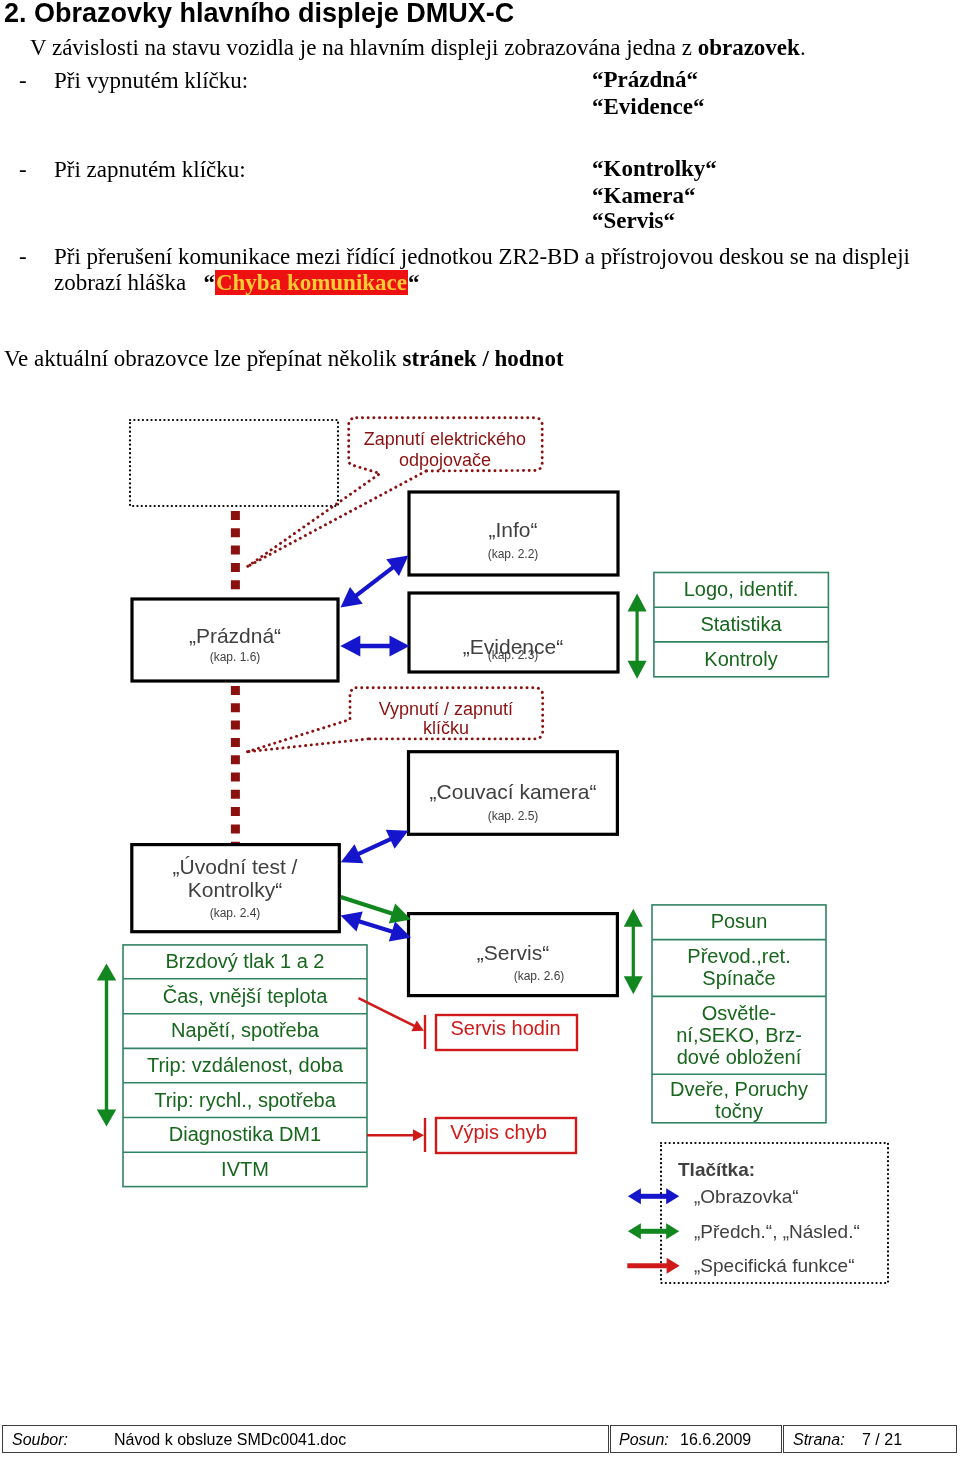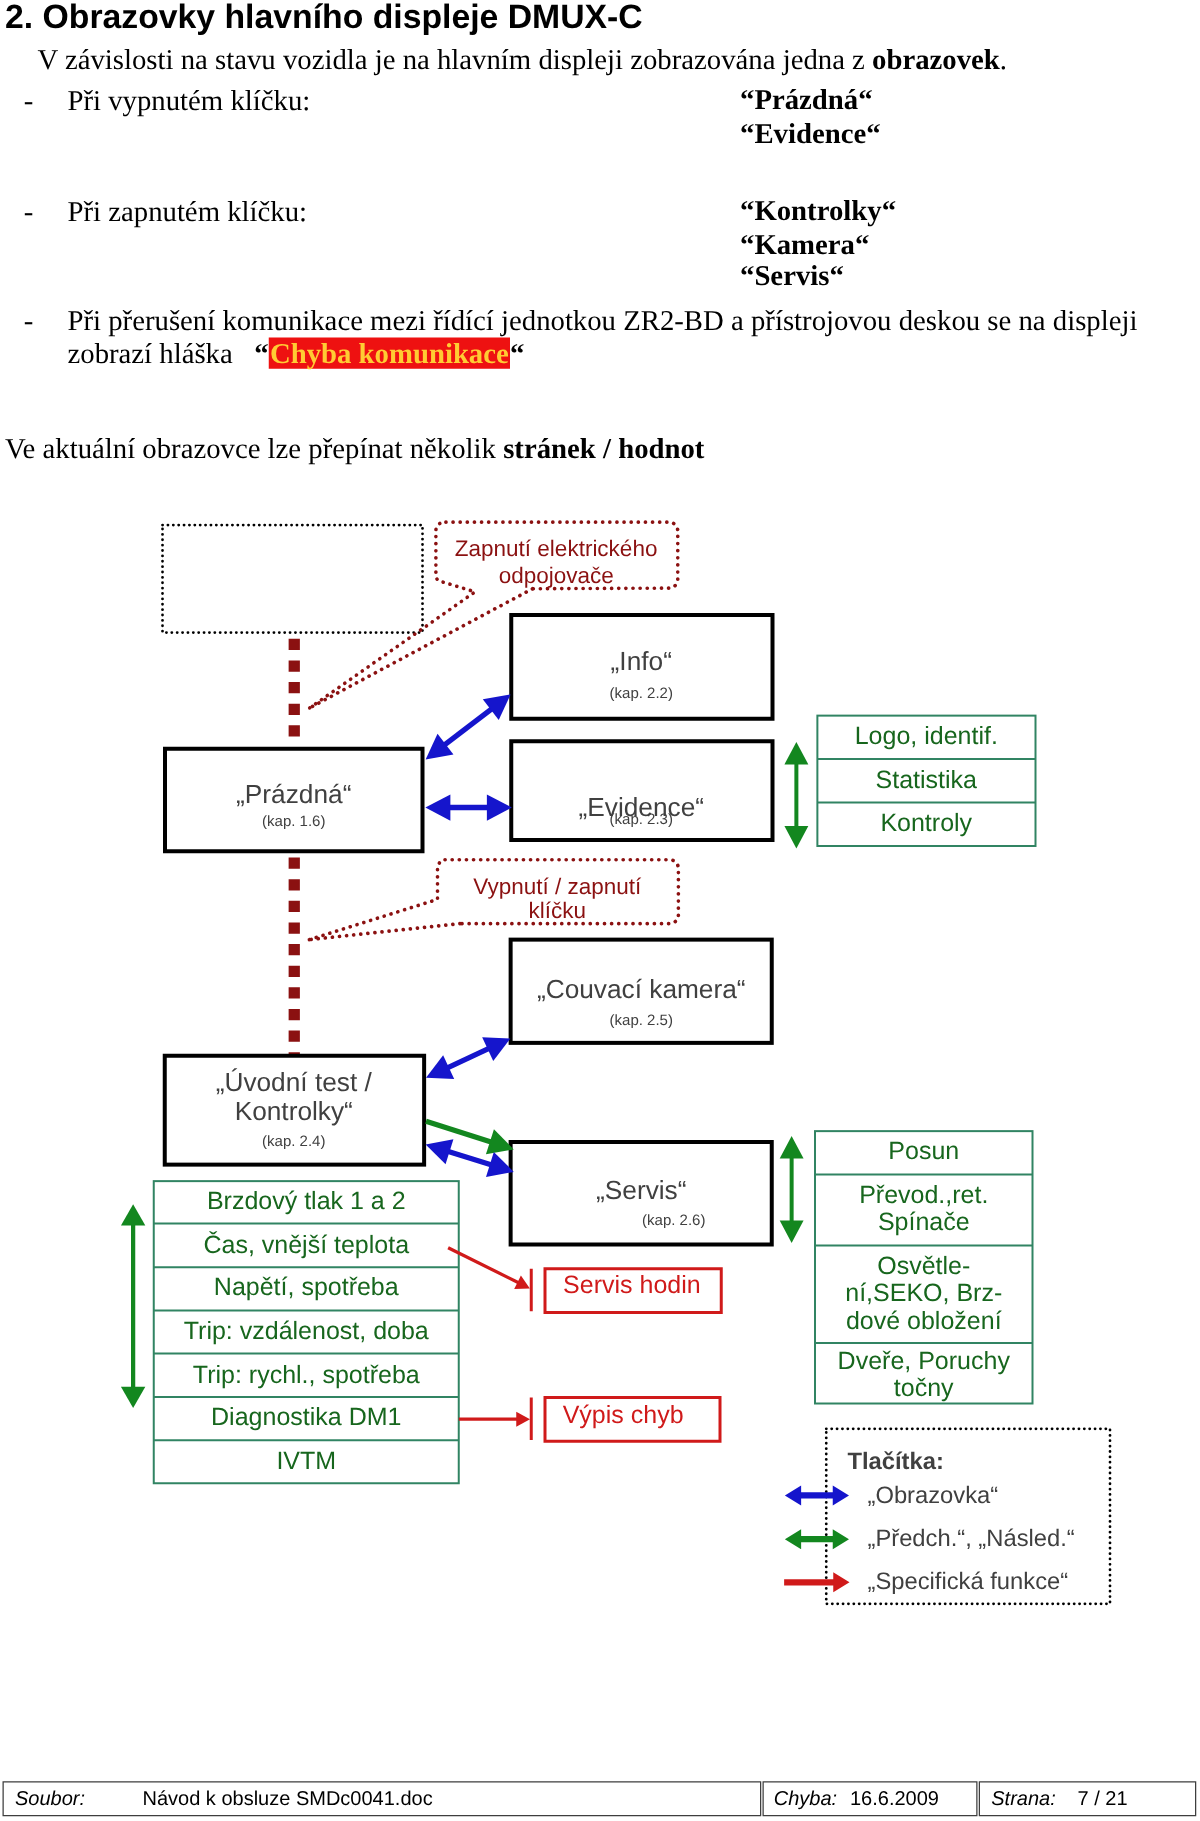--- a/index.html
+++ b/index.html
@@ -243,17 +243,17 @@
 <div class="dt" style="left:694px;top:826px;font-size:19px;">„Předch.“, „Násled.“</div>
 <div class="dt" style="left:694px;top:860px;font-size:19px;">„Specifická funkce“</div>
 </div>
 
 <div id="footer">
   <div class="fcell" style="left:0;top:0;width:607px;"></div>
   <div class="fcell" style="left:608px;top:0;width:172px;"></div>
   <div class="fcell" style="left:781px;top:0;width:174px;"></div>
   <div class="ftxt fit" style="left:10px;top:6px;">Soubor:</div>
   <div class="ftxt" style="left:112px;top:6px;">Návod k obsluze SMDc0041.doc</div>
-  <div class="ftxt fit" style="left:617px;top:6px;">Chyba:</div>
+  <div class="ftxt fit" style="left:617px;top:6px;">Posun:</div>
   <div class="ftxt" style="left:678px;top:6px;">16.6.2009</div>
   <div class="ftxt fit" style="left:791px;top:6px;">Strana:</div>
   <div class="ftxt" style="left:860px;top:6px;">7 / 21</div>
 </div>
 
 </body></html>

